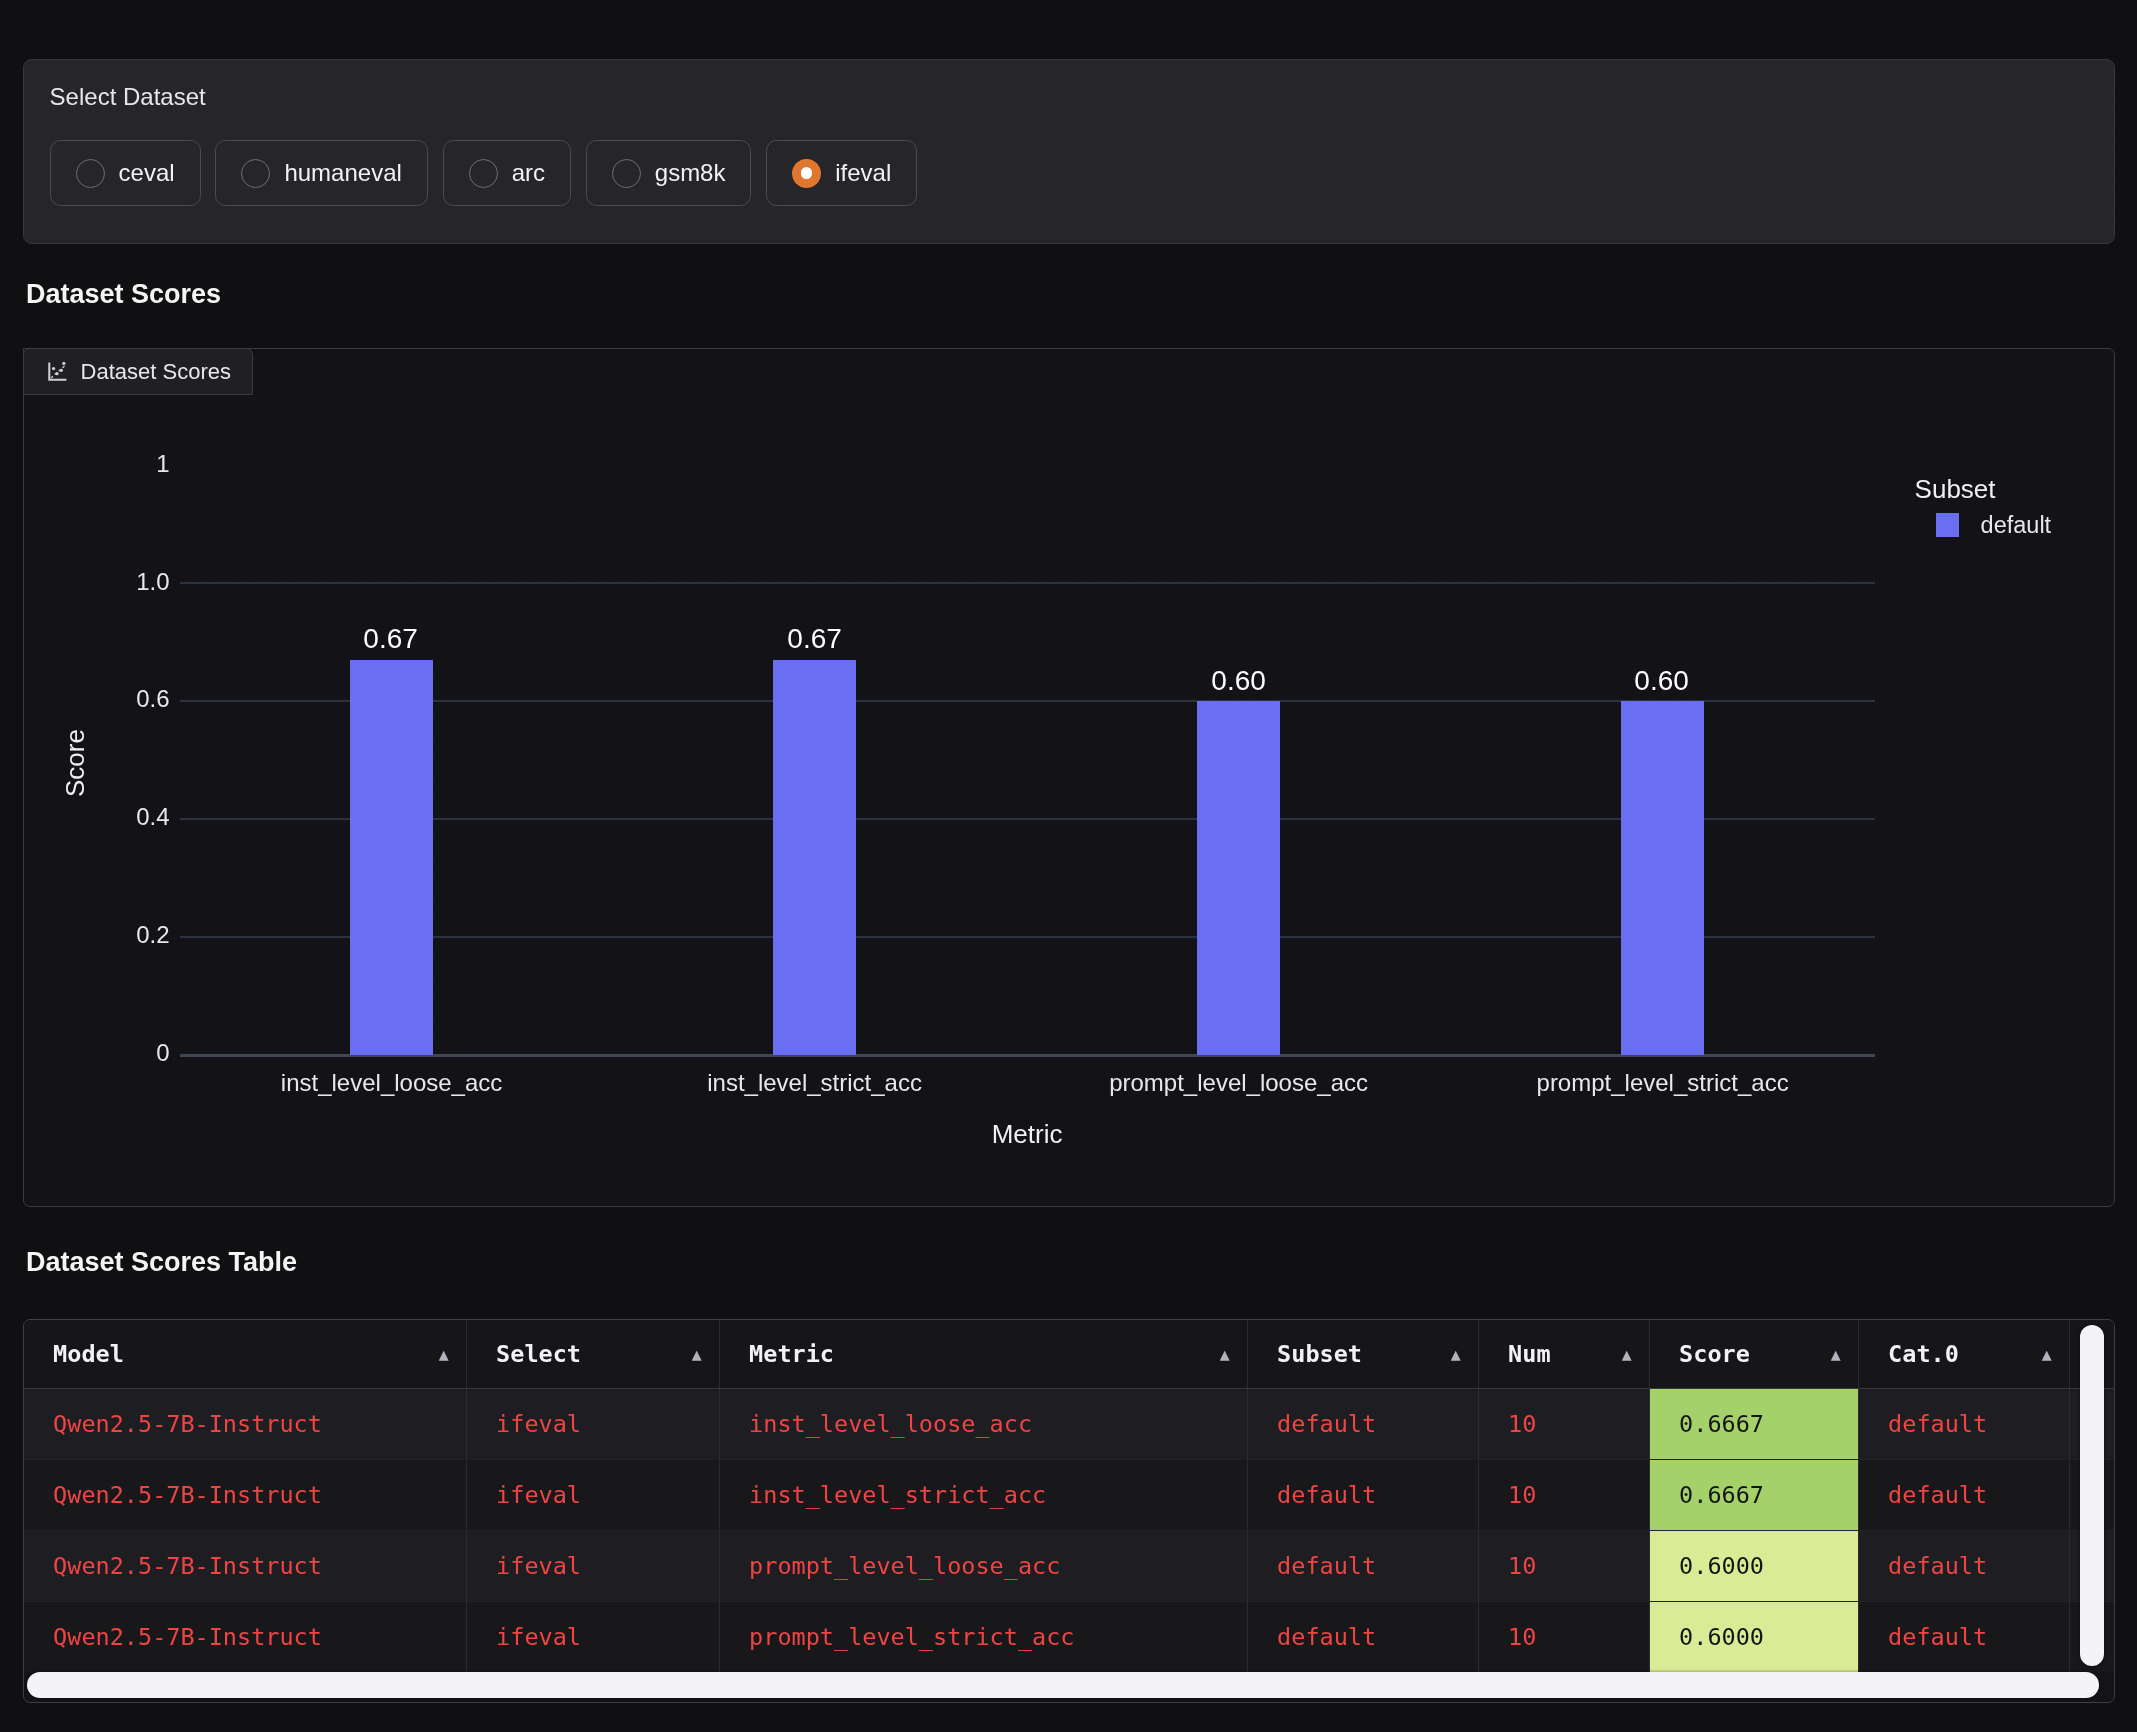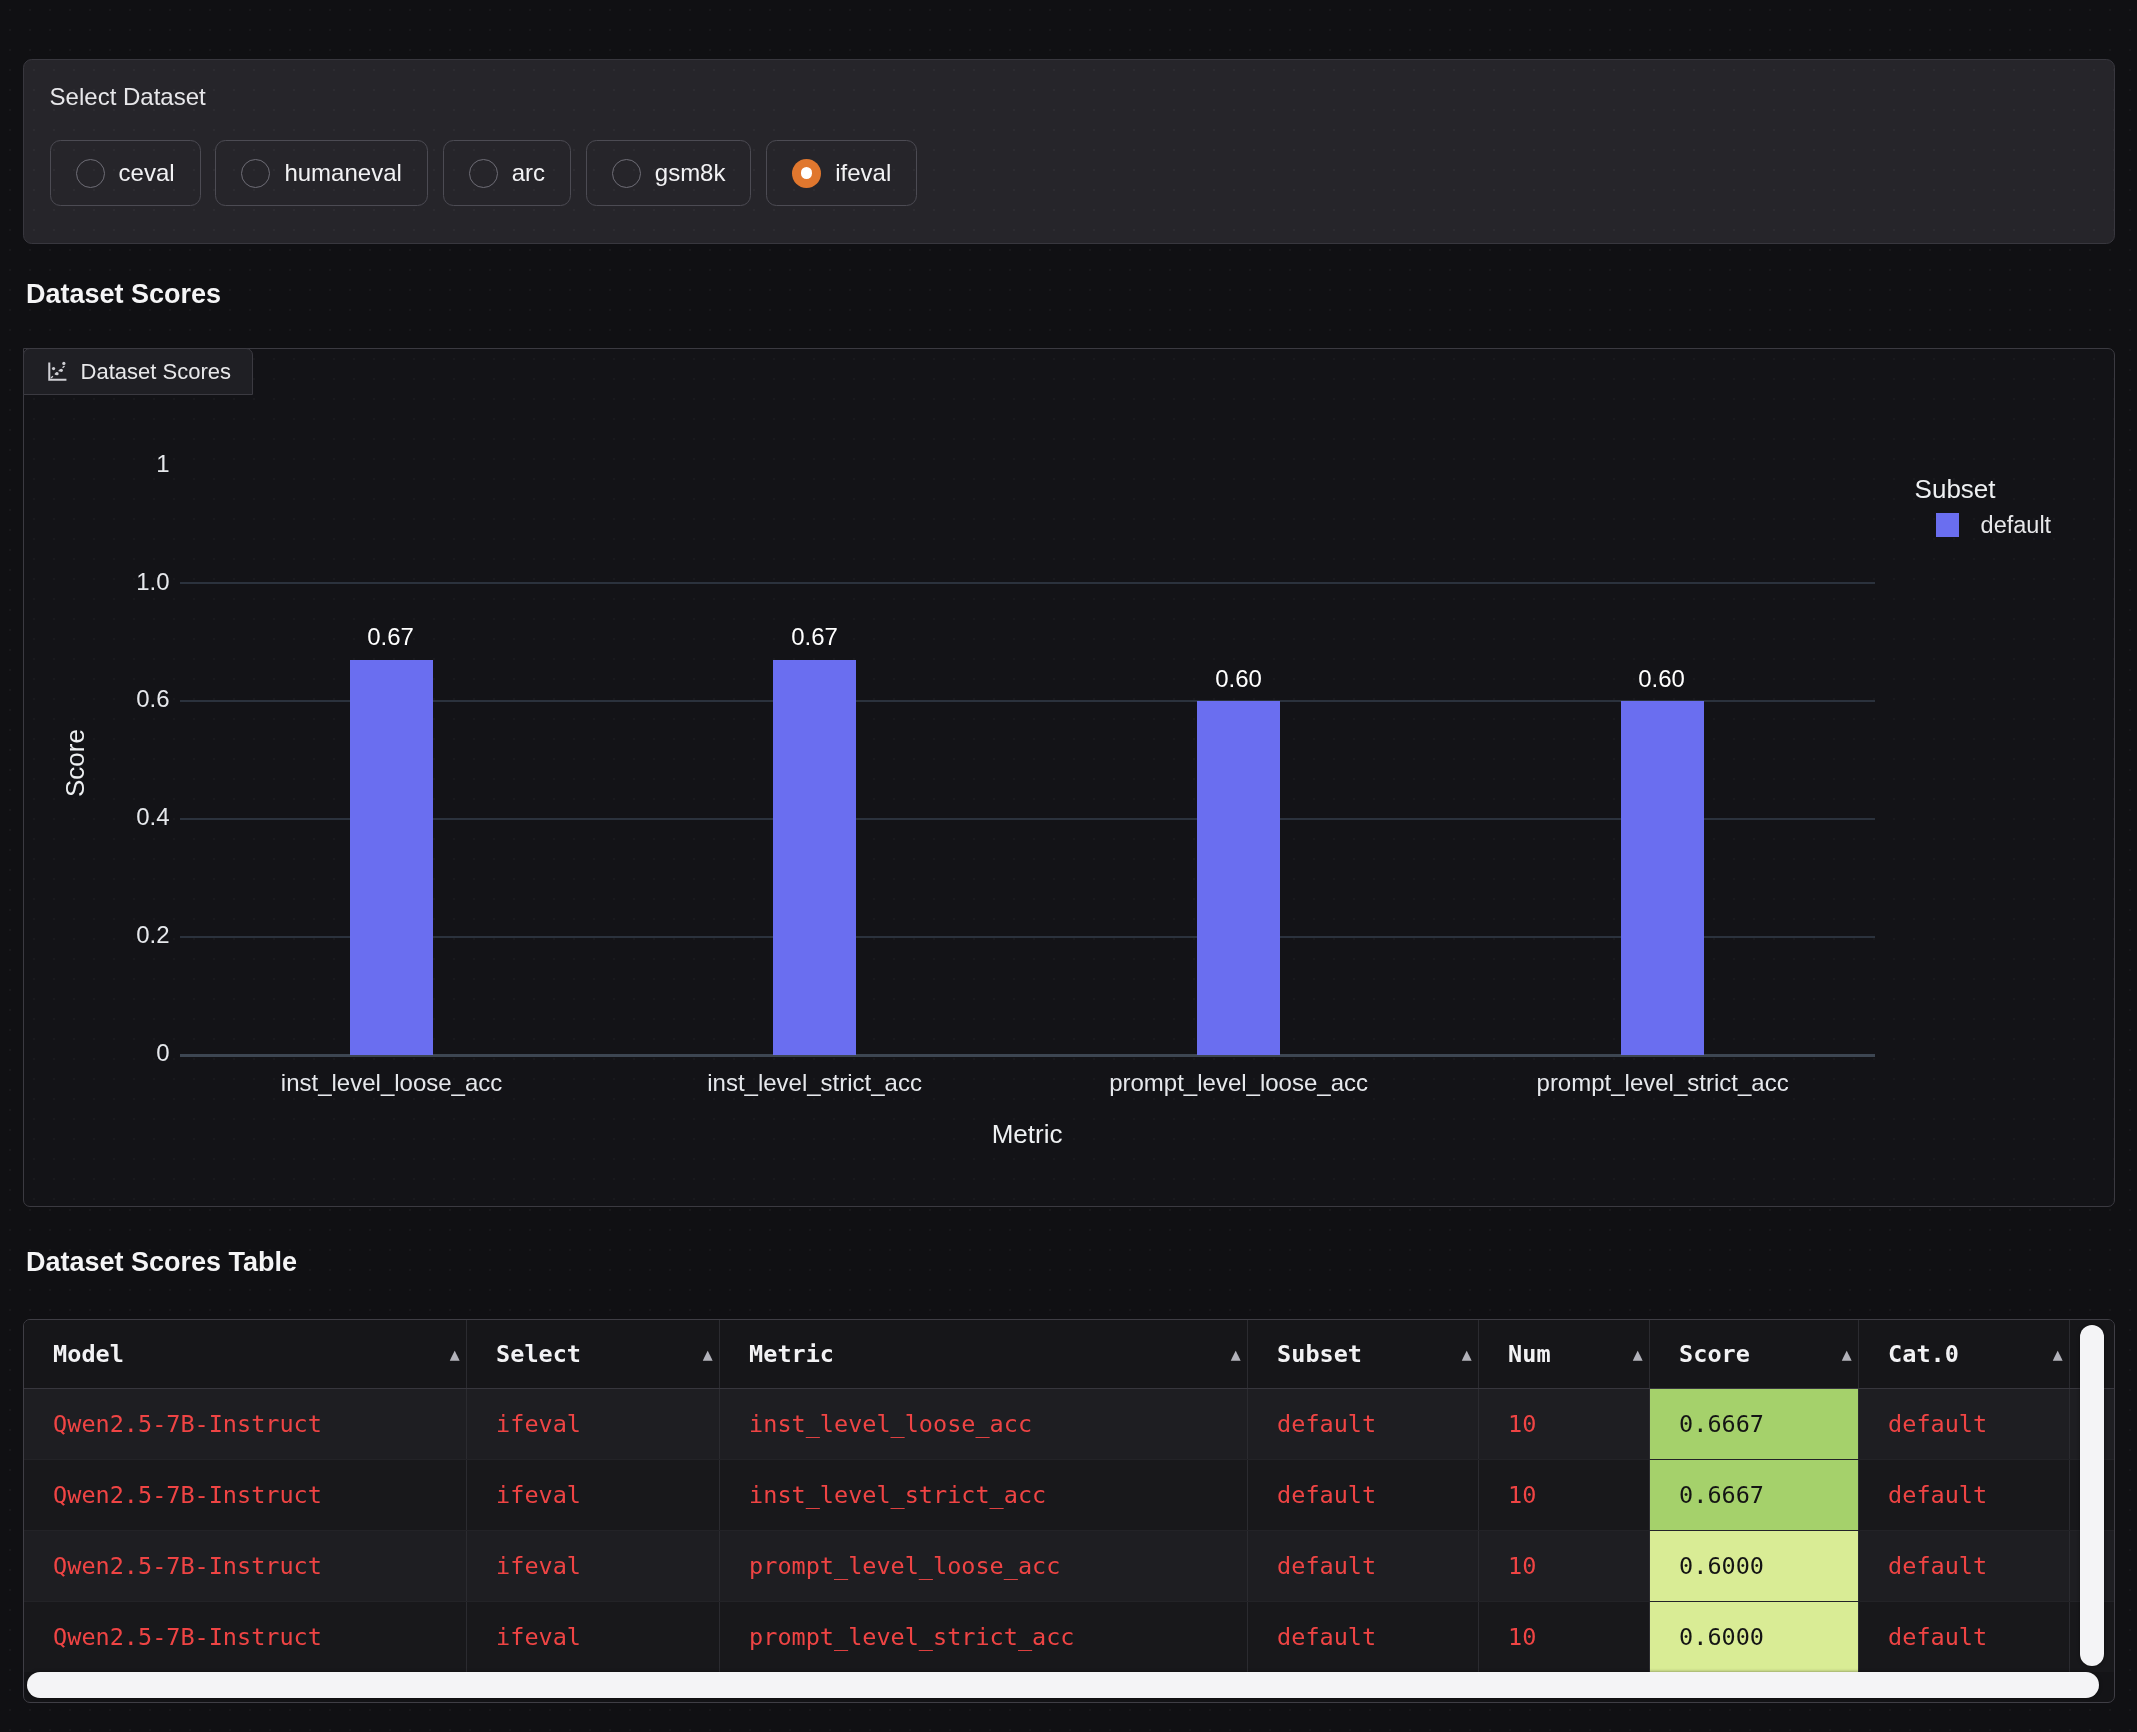--- a/index.html
+++ b/index.html
@@ -52,21 +52,21 @@
   .chart-tab{
     position:absolute;top:0;left:0;z-index:3;height:47px;display:flex;align-items:center;gap:12px;
     padding:0 21px;background:#1f1f24;border:0.9px solid #3b3a41;border-radius:7px 7px 0 0;
     font-size:22px;color:#e8e8ea;cursor:pointer;box-sizing:border-box;
   }
   .chart-tab-icon{display:flex;align-items:center;}
   .gridline{position:absolute;height:1.7px;background:#2b323d;}
   .axisline{position:absolute;height:2.6px;background:#3d4652;}
   .ytick{position:absolute;width:113px;text-align:right;font-size:24px;color:#e6e8ec;}
   .bar{position:absolute;}
-  .bar-value{position:absolute;text-align:center;font-size:24px;color:#ffffff;}
+  .bar-value{position:absolute;text-align:center;font-size:28px;color:#ffffff;}
   .cat-label{position:absolute;text-align:center;font-size:24px;color:#e6e8ec;}
   .axis-title-x{position:absolute;text-align:center;font-size:26px;color:#eef0f2;}
   .axis-title-y{
     position:absolute;display:flex;align-items:center;justify-content:center;
     writing-mode:vertical-rl;transform:rotate(180deg);font-size:26px;color:#eef0f2;
   }
   .legend-title{position:absolute;font-size:26px;color:#eef0f2;}
   .legend-swatch{position:absolute;width:23.5px;height:23.5px;}
   .legend-label{position:absolute;font-size:23.5px;color:#e8e8ea;}
   
@@ -75,21 +75,21 @@
     border:0.9px solid #3f3e45;border-radius:7px;background:#141417;overflow:hidden;
   }
   .t-row{display:grid;grid-template-columns:443px 253px 528px 231px 171px 209px 211px 1fr;}
   .t-cell{
     box-sizing:border-box;display:flex;align-items:center;padding-left:29.5px;
     font-family:"DejaVu Sans Mono", monospace;font-size:23.5px;color:#ef4444;
     border-right:0.9px solid #2b2b30;overflow:hidden;white-space:nowrap;
   }
   .t-cell.gutter{border-right:none;padding:0;}
   .t-head{height:68px;background:#161619;border-bottom:0.9px solid #37363d;}
-  .t-head .t-cell{font-weight:700;color:#f2f2f4;justify-content:space-between;padding-right:6px;}
+  .t-head .t-cell{font-weight:700;color:#f2f2f4;justify-content:space-between;padding-right:17px;}
   .sort-arrow{font-size:16.5px;color:#b2b2ba;margin-left:10.4px;}
   .t-body-row{height:70px;}
   .t-body-row.odd{background:#1e1e22;}
   .t-body-row.even{background:#18181b;}
   .t-body-row + .t-body-row{border-top:0.9px solid #232327;}
   .t-cell.score{color:#141414;}
   .vthumb{
     position:absolute;top:5.2px;right:10.4px;width:24px;height:341px;border-radius:12px;
     background:#f4f4f6;box-shadow:0 0 3.5px rgba(0,0,0,.5);
   }

